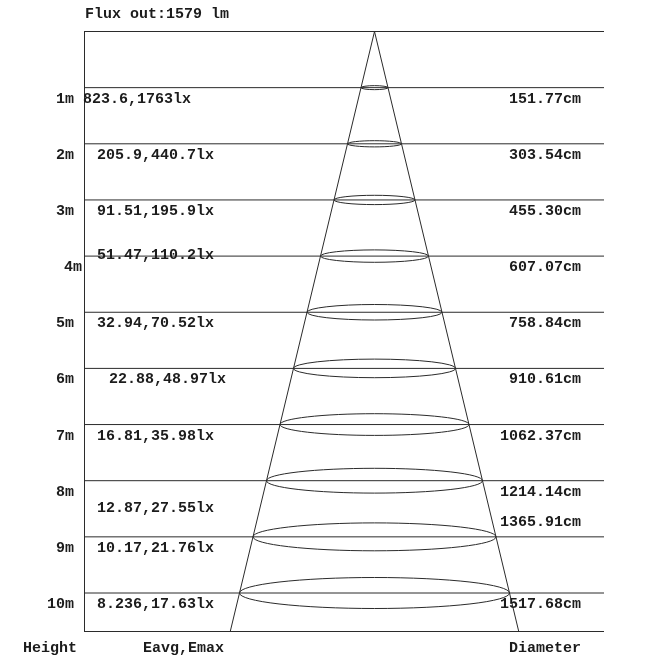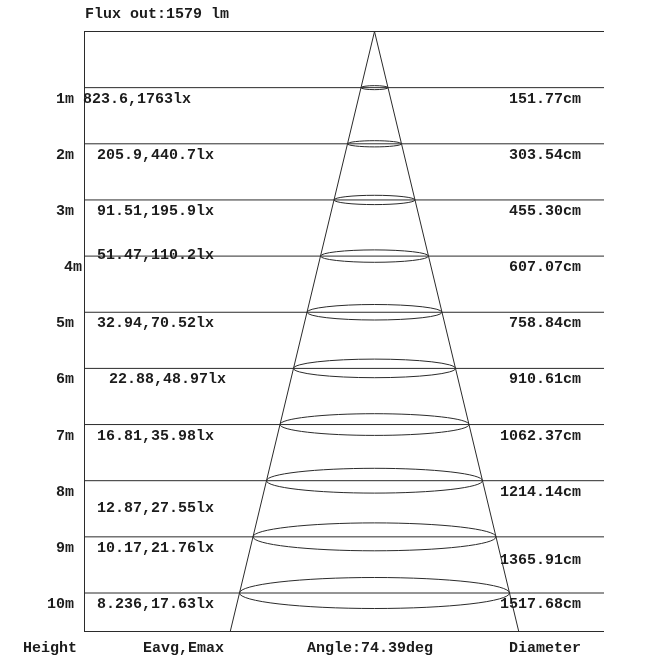--- a/index.html
+++ b/index.html
@@ -78,23 +78,22 @@
       <div class="abs" style="left: 97px; top: 372px; margin-left: 12px;">22.88,48.97lx</div>
       <div class="abs" style="right: 23px; top: 372px; text-align: right;">910.61cm</div>
       <div class="abs" style="left: 0px; width: 74px; top: 429px; text-align: right;">7m</div>
       <div class="abs" style="left: 97px; top: 429px;">16.81,35.98lx</div>
       <div class="abs" style="right: 23px; top: 429px; text-align: right;">1062.37cm</div>
       <div class="abs" style="left: 0px; width: 74px; top: 485px; text-align: right;">8m</div>
       <div class="abs" style="left: 97px; top: 501px;">12.87,27.55lx</div>
       <div class="abs" style="right: 23px; top: 485px; ">1214.14cm</div>
       <div class="abs" style="left: 0px; width: 74px; top: 541px; text-align: right;">9m</div>
       <div class="abs" style="left: 97px; top: 541px;">10.17,21.76lx</div>
-      <div class="abs" style="right: 23px; top: 553px; text-align: right;">1365.91cm</div>
+      <div class="abs" style="right: 23px; top: 515px; text-align: right;">1365.91cm</div>
       <div class="abs" style="left: 0px; width: 74px; top: 597px; text-align: right;">10m</div>
       <div class="abs" style="left: 97px; top: 597px;">8.236,17.63lx</div>
       <div class="abs" style="right: 23px; top: 597px; text-align: right;">1517.68cm</div>
     </div>
 
   <div class="abs" style="left:23px; top:641px;">Height</div>
   <div class="abs" style="left:143px; top:641px;">Eavg,Emax</div>
-  <div class="abs" style="left:307px; top:641px;">Angle:74.39deg</div>
   <div class="abs right-col" style="right:23px; top:641px;">Diameter</div>
 </div>
 
 </body></html>

